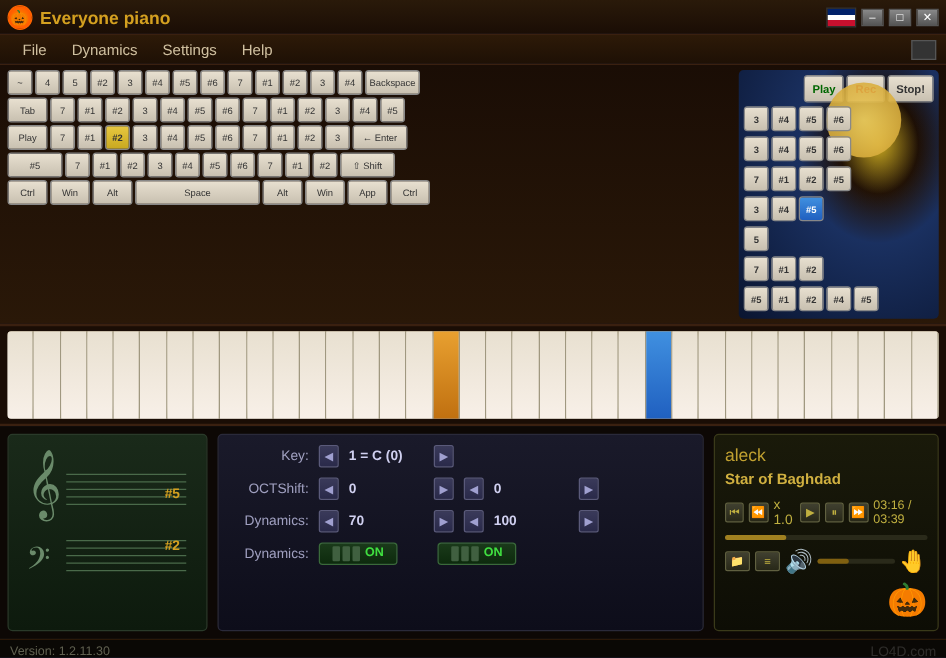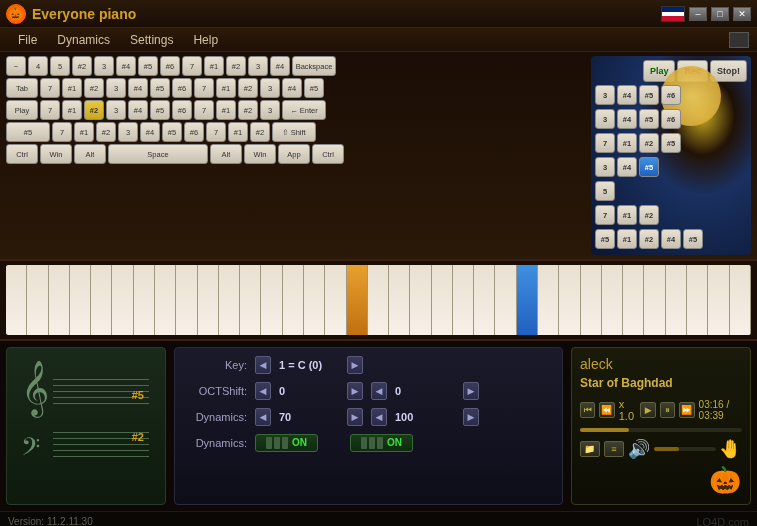--- a/index.html
+++ b/index.html
@@ -714,15 +714,15 @@
       <div id="volume-slider">
         <div id="volume-fill"></div>
       </div>
       <span id="hand-icon">🤚</span>
     </div>
     <div style="position:absolute;bottom:8px;right:8px;font-size:26px">🎃</div>
   </div>
 </div>
 
 <div id="bottom-bar">
-  <span id="version-text">Version: 11.2.11.30</span>
+  <span id="version-text">Version: 1.2.11.30</span>
   <span id="watermark">LO4D.com</span>
 </div>
 
 </body></html>

